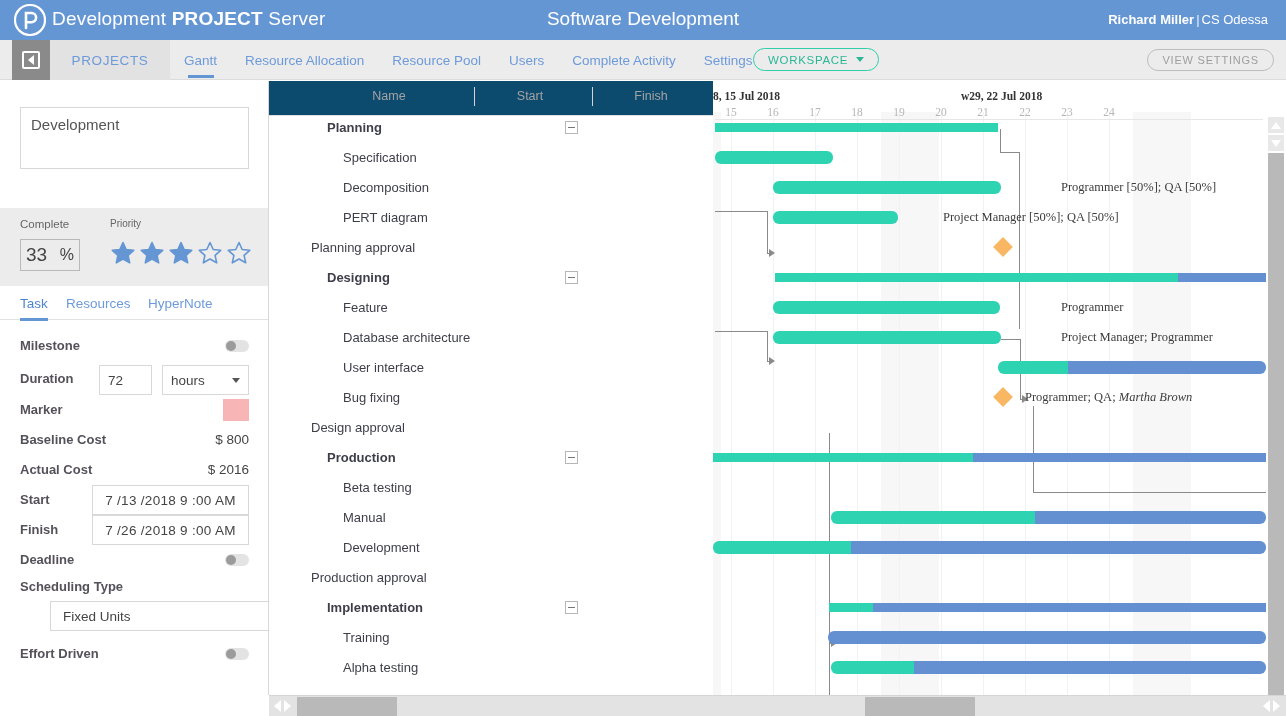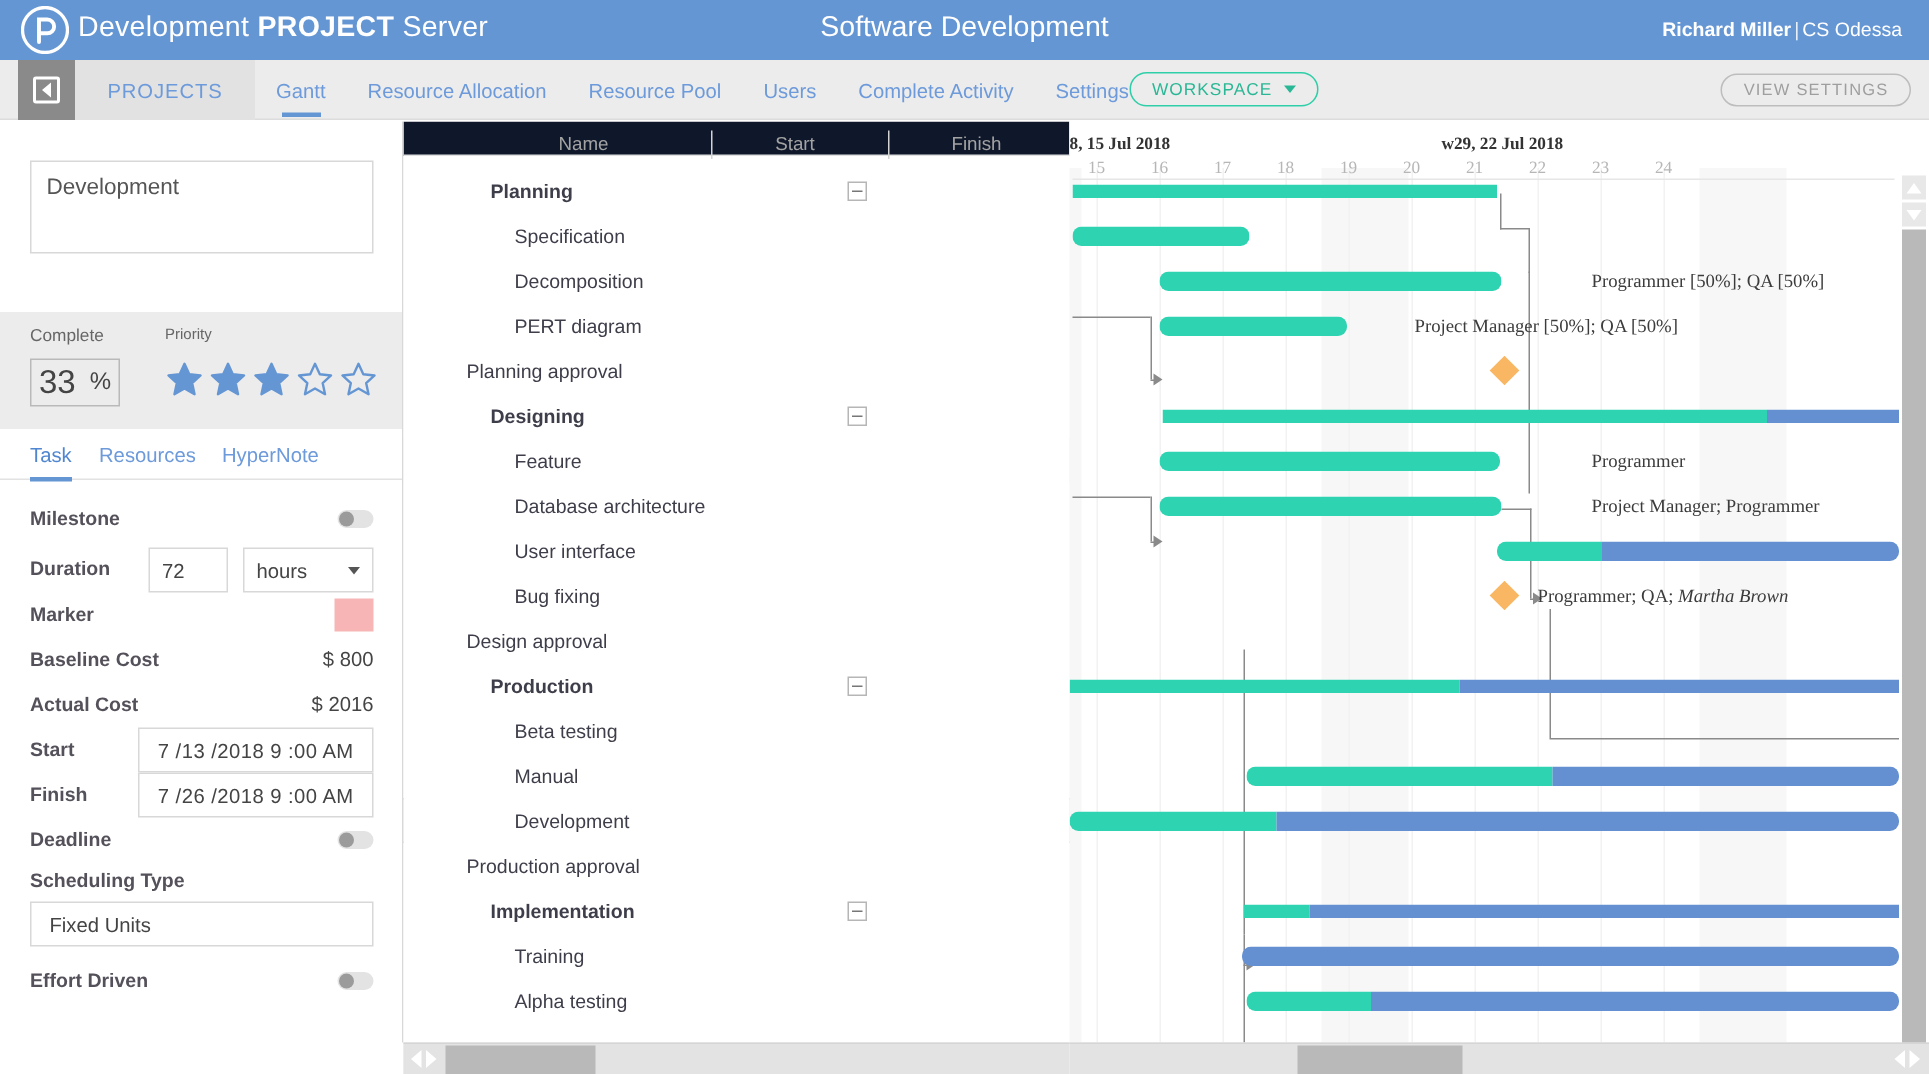--- a/index.html
+++ b/index.html
@@ -97,21 +97,21 @@
     position:absolute; left:0; top:127px; width:269px; height:78px;
     background:#ececec;
   }
   .lbl-complete { position:absolute; left:20px; top:10px; font-size:11.5px; color:#666;}
   .lbl-priority { position:absolute; left:110px; top:10px; font-size:10px; color:#666;}
   .pct-box {
     position:absolute; left:20px; top:31px; width:60px; height:32px;
     border:1px solid #b9b9b9; background:#ececec;
     display:flex; align-items:center; justify-content:space-between; padding:0 5px;
   }
-  .pct-box .num { font-size:22px; color:#444; }
+  .pct-box .num { font-size:19px; color:#444; }
   .pct-box .pct { font-size:16px; color:#444; }
   .stars { position:absolute; left:110px; top:32px; display:flex; gap:3px;}
   .star { width:26px;height:26px; }
   .tabs-row {
     position:absolute; left:0; top:205px; width:269px; height:34px;
     border-bottom:1px solid #e2e2e2;
   }
   .subtab {
     position:absolute; top:0; height:34px; display:flex; align-items:center;
     color:#6d9ada; font-size:13.5px; cursor:pointer;
@@ -151,22 +151,22 @@
     border:1px solid #d8d8d8; background:#fff; font-size:13.5px; color:#444;
     display:flex;align-items:center;justify-content:space-between; padding:0 12px; cursor:pointer;
   }
 
   
   .table-wrap {
     position:absolute; left:269px; top:81px; width:444px; height:614px;
     background:#fff; overflow:hidden;
   }
   .thead {
-    position:absolute; left:0; top:0; width:444px; height:23px;
-    border-bottom:1px solid #e0e0e0; background:#0f172a;
+    position:absolute; left:0; top:0; width:444px; height:35px;
+    border-bottom:1px solid #e0e0e0; background:#0c4a6e;
   }
   .th { position:absolute; top:8px; font-size:12.5px; color:#a3a3a3; text-align:center;}
   .th-div { position:absolute; top:6px; width:1px; height:19px; background:#d4d4d4;}
   .trow {
     position:absolute; left:0; width:444px; height:30px;
   }
   .tname { position:absolute; top:8px; font-size:13px; color:#3e3e4a; white-space:nowrap;}
   .tname.bold { font-weight:700; }
   .expander {
     position:absolute; left:296px; top:9px; width:13px;height:13px;
@@ -345,21 +345,21 @@
         <span class="flabel">Deadline</span>
         <span class="toggle">
             <i class="knob"></i>
           </span>
       </div>
 
       <div class="frow" style="height:26px;">
         <span class="flabel" style="top:4px;">Scheduling Type</span>
       </div>
       <div class="frow" style="height:38px;">
-        <span class="bigsel" style="top:0;">
+        <span class="bigsel" style="top:0;margin-left:30px;">
           <span>Fixed Units</span>
           <span class="car"></span>
         </span>
       </div>
 
       <div class="frow" style="height:30px;">
         <span class="flabel">Effort Driven</span>
         <span class="toggle">
             <i class="knob"></i>
           </span>

